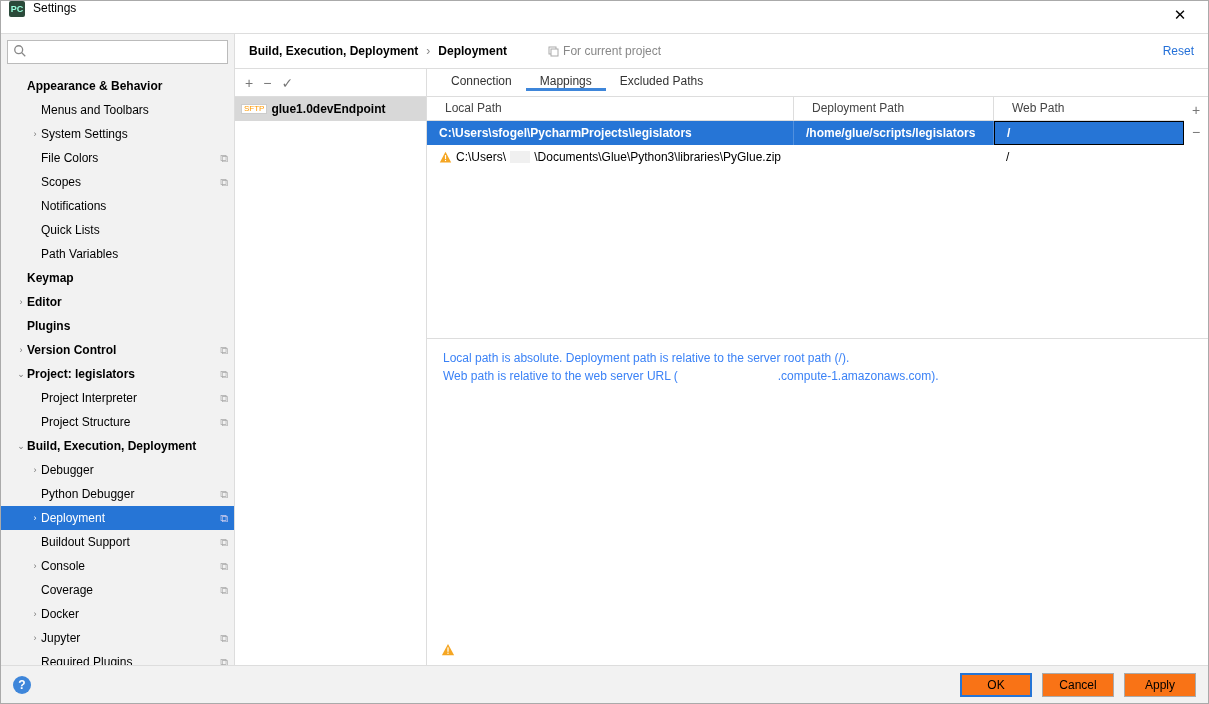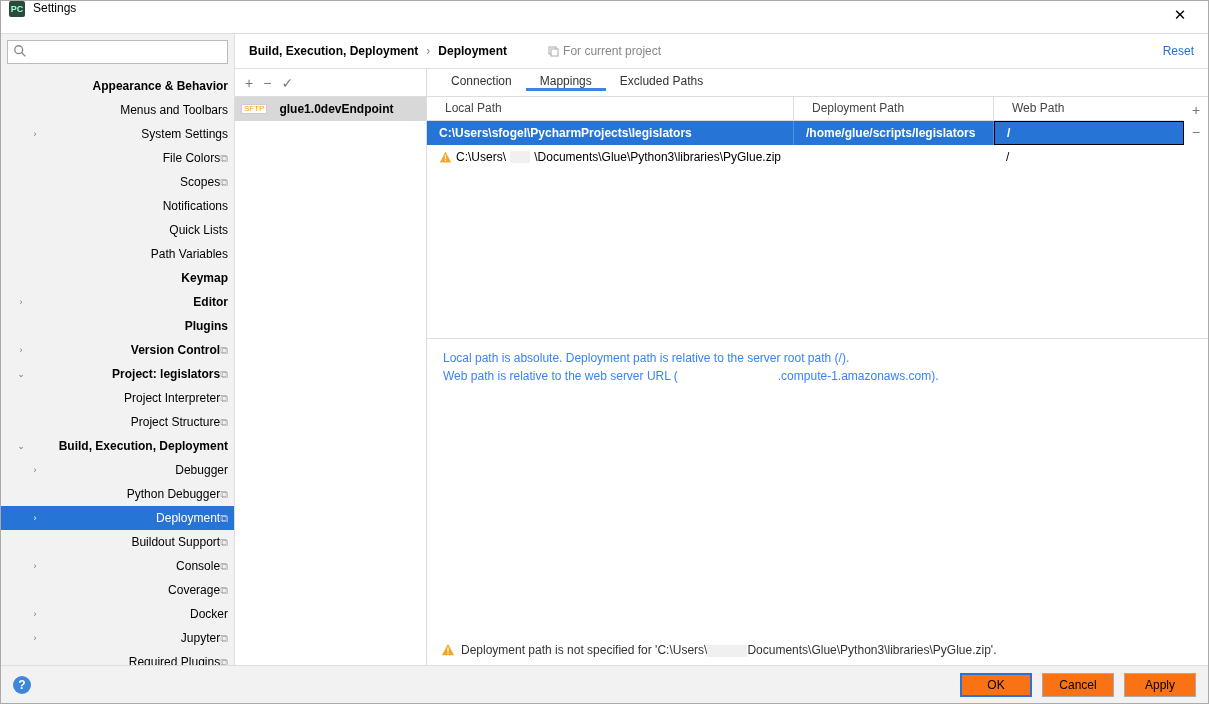--- a/index.html
+++ b/index.html
@@ -8,42 +8,42 @@
 .app-icon { width: 16px; height: 16px; background: #2b4a3a; color: #9fd; display: flex; align-items: center; justify-content: center; font-size: 9px; font-weight: bold; border-radius: 2px; margin-right: 8px; }
 .title { flex: 1; }
 .close-btn { width: 40px; height: 28px; display: flex; align-items: center; justify-content: center; cursor: pointer; font-size: 15px; }
 .main { flex: 1; display: flex; border-top: 1px solid #ddd; overflow: hidden; }
 .sidebar { width: 234px; background: #f2f2f2; border-right: 1px solid #ddd; display: flex; flex-direction: column; }
 .search-wrap { padding: 6px; }
 .search { width: 100%; height: 24px; border: 1px solid #bbb; padding: 0 4px 0 20px; background: #fff; }
 .search-wrap { position: relative; }
 .search-icon { position: absolute; left: 12px; top: 10px; width: 14px; height: 14px; color: #888; }
 .tree { flex: 1; overflow-y: auto; padding-top: 4px; }
-.tree-item { height: 24px; display: flex; align-items: center; padding-right: 6px; cursor: pointer; position: relative; text-align: right; }
+.tree-item { height: 24px; display: flex; align-items: center; padding-right: 6px; cursor: pointer; position: relative; }
 .tree-item .chev { width: 12px; display: inline-flex; justify-content: center; color: #777; font-size: 9px; }
 .tree-item .lbl { flex: 1; white-space: nowrap; overflow: hidden; }
 .tree-item.bold .lbl { font-weight: 600; }
 .tree-item.selected { background: #2675d6; color: #fff; }
 .tree-item.selected .chev { color: #fff; }
 .tree-item .suffix { color: #aaa; font-size: 11px; }
 .tree-item.selected .suffix { color: #cce; }
 .d0 { padding-left: 14px; }
 .d1 { padding-left: 28px; }
 .content { flex: 1; display: flex; flex-direction: column; }
 .crumb-row { height: 34px; display: flex; align-items: center; padding: 0 14px; }
 .crumb { font-weight: 600; }
 .crumb-sep { margin: 0 8px; color: #888; }
 .forproj { color: #888; margin-left: 40px; display: flex; align-items: center; gap: 4px; }
 .reset { margin-left: auto; color: #2470d8; cursor: pointer; }
 .two-col { flex: 1; display: flex; border-top: 1px solid #ddd; overflow: hidden; }
 .list-col { width: 192px; border-right: 1px solid #ddd; display: flex; flex-direction: column; }
 .list-tools { height: 28px; border-bottom: 1px solid #ddd; display: flex; align-items: center; gap: 10px; padding: 0 10px; color: #777; }
 .list-tools .tool { cursor: pointer; font-size: 14px; }
 .list-body { flex: 1; }
-.list-row { height: 24px; display: flex; align-items: center; gap: 12px; padding: 0 6px; background: #d8d8d8; }
+.list-row { height: 24px; display: flex; align-items: center; gap: 4px; padding: 0 6px; background: #d8d8d8; }
 .list-row .proto { background: #fff; color: #f90; font-size: 8px; padding: 0 2px; border: 1px solid #ccc; line-height: 1; }
 .tabs-col { flex: 1; display: flex; flex-direction: column; }
 .tabs { display: flex; border-bottom: 1px solid #ddd; padding-left: 10px; height: 28px; align-items: center; }
 .tab { padding: 0 14px; display: flex; align-items: center; cursor: pointer; border-bottom: 3px solid transparent; color: #333; }
 .tab.active { border-bottom-color: #3e86da; }
 .map-body { flex: 1; display: flex; flex-direction: column; }
 .tbl-wrap { flex: 1; display: flex; border-bottom: 1px solid #ddd; }
 .tbl { flex: 1; }
 .thead { display: grid; grid-template-columns: 1fr 200px 190px; border-bottom: 1px solid #ddd; background: #fff; height: 24px; }
 .thead div { padding: 4px 18px; border-right: 1px solid #ddd; color: #444; }
@@ -291,23 +291,20 @@
           </div>
 
           <div style="flex:1"></div>
 
           <div class="warn-row">
             <svg width="14" height="14" viewBox="0 0 16 16">
                 <path d="M8 1 L15 14 L1 14 Z" fill="#f5a623"></path>
                 <rect x="7.3" y="5" width="1.4" height="5" fill="#fff"></rect>
                 <rect x="7.3" y="11" width="1.4" height="1.4" fill="#fff"></rect>
               </svg>
-            <span>
-              <span>Deployment path is not specified for 'C:\Users\</span><span class="redact"></span><span>Documents\Glue\Python3\libraries\PyGlue.zip'.</span>
-            </span>
           </div>
         </div>
       </div>
     </div>
   </div>
 </div>
 
 <div class="footer">
   <div class="help-ico">?</div>
   <div class="spacer"></div>

